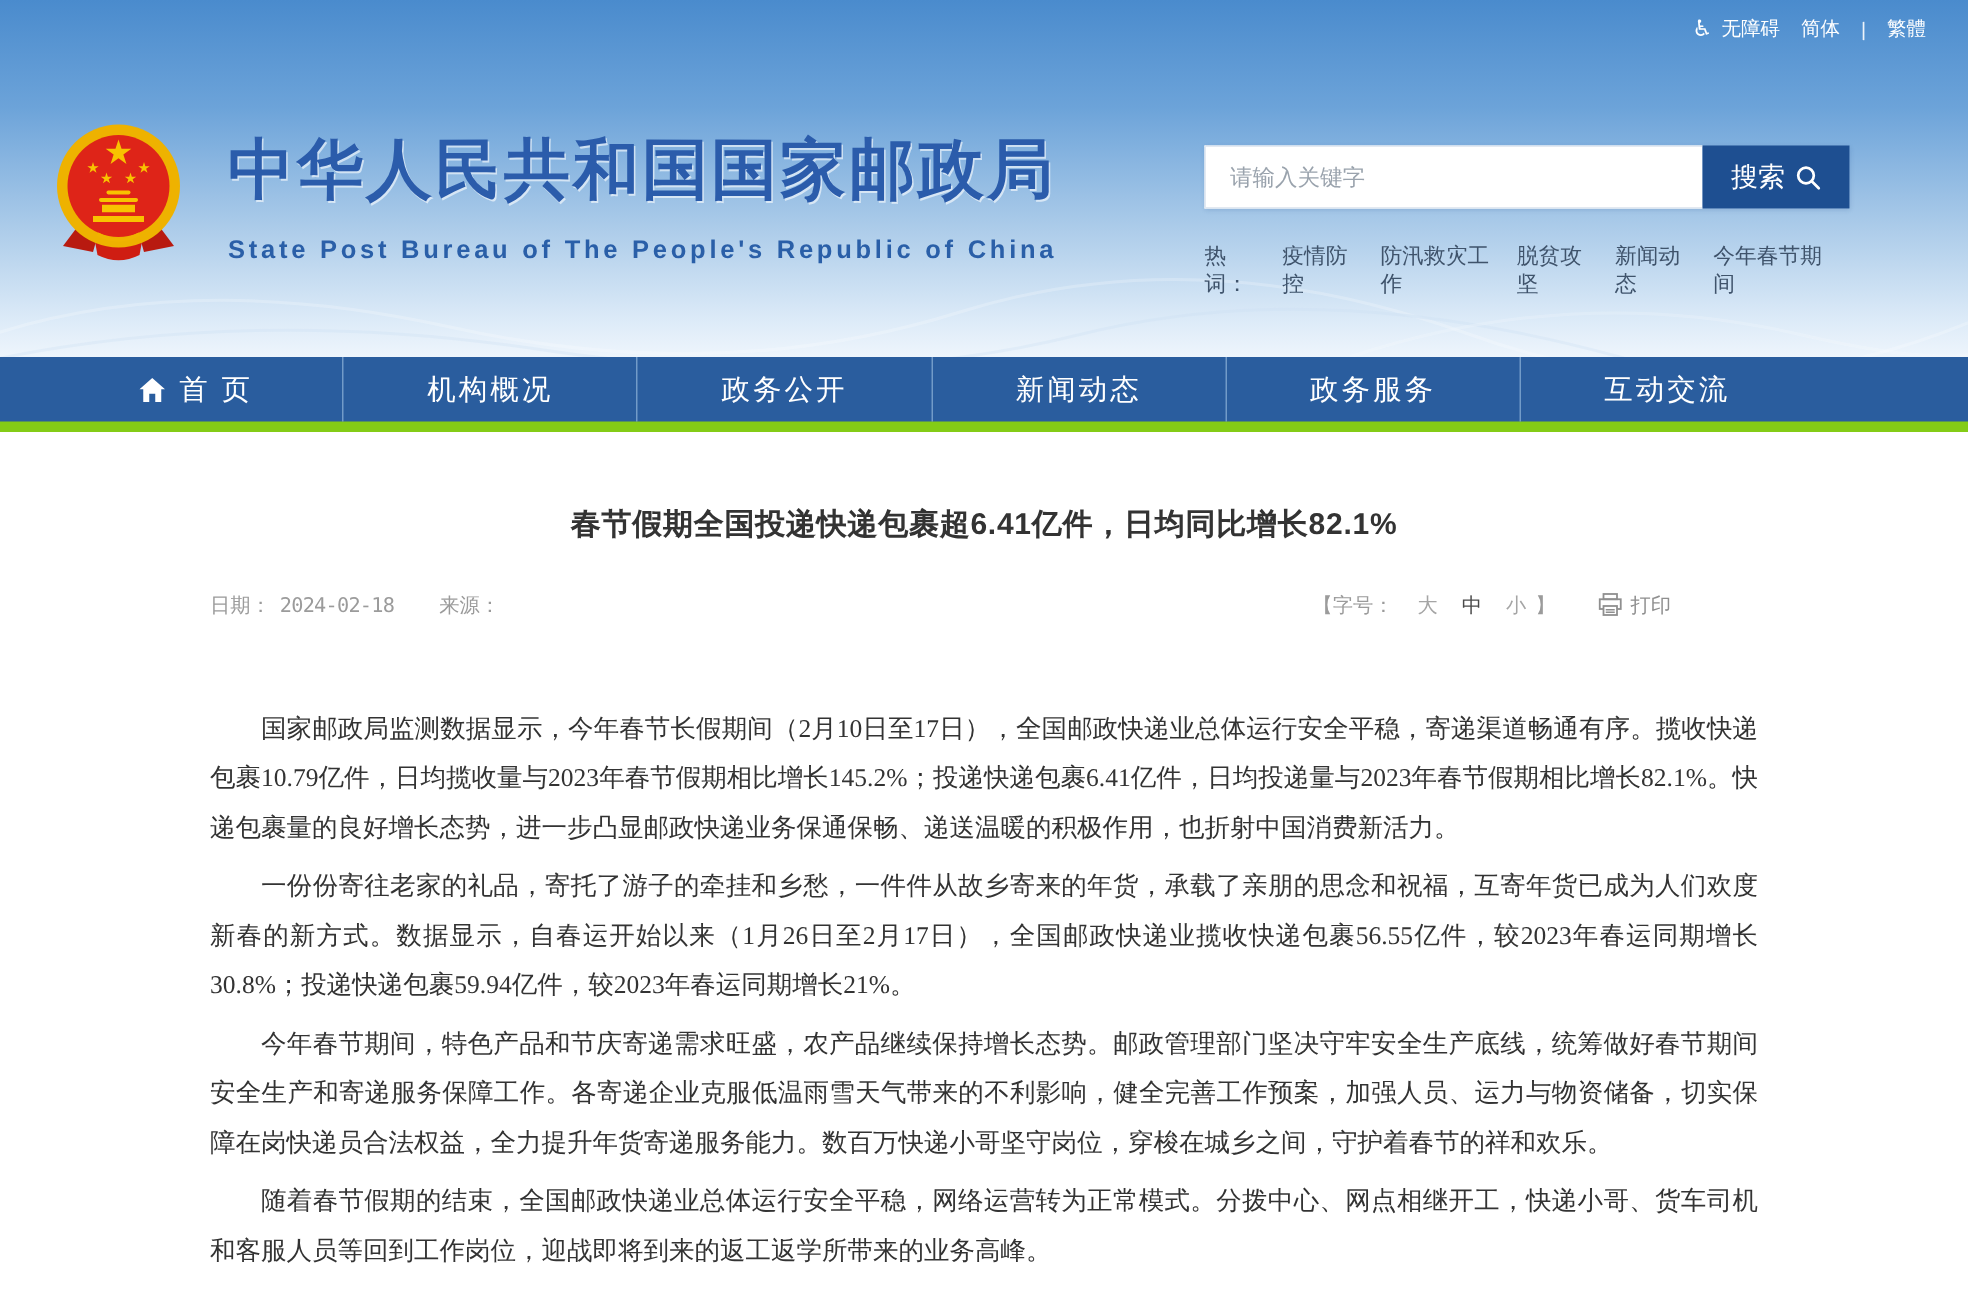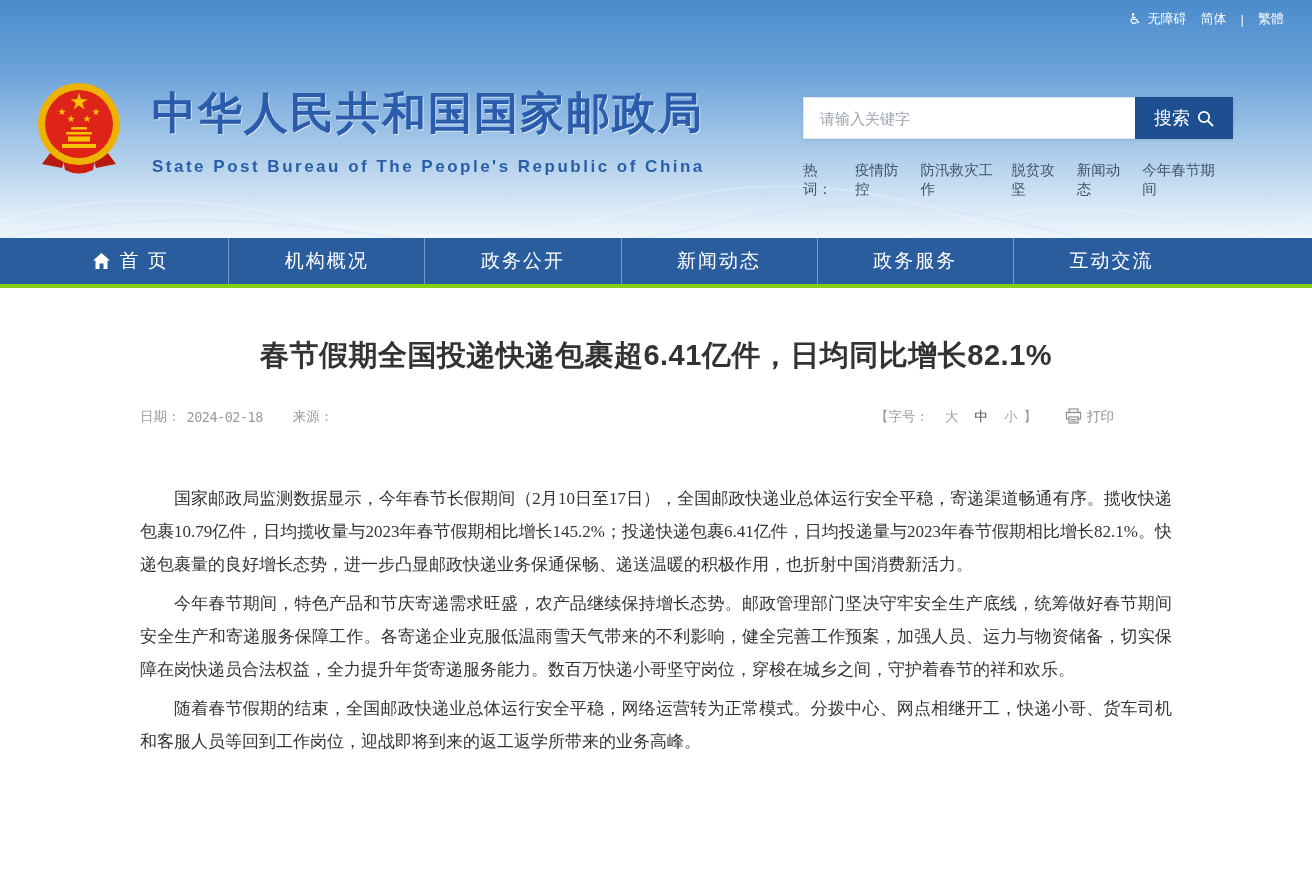--- a/index.html
+++ b/index.html
@@ -41,34 +41,34 @@
   .search-input::placeholder { color:#9aa3ad; }
   .search-btn {
     width:98px; border:none; background:#1e4f91; color:#fff; font-size:18px;
     display:flex; align-items:center; justify-content:center; gap:7px; cursor:pointer;text-align:right;
   }
   .hotwords { margin-top:22px; display:flex; align-items:flex-end; font-size:14.5px; color:#3f536b; }
   .hotwords .hw-label { margin-right:14px; }
   .hotwords a { color:#3f536b; text-decoration:none; margin-right:15px; cursor:pointer; }
 
   
-  .main-nav { height:50px; background:#2a5d9e; border-bottom:4px solid #84cc16; }
+  .main-nav { height:50px; background:#2a5d9e; border-bottom:7px solid #84cc16; }
   .nav-inner { display:flex; height:100%; margin-left:33px; width:1176px; }
   .nav-item {
     flex:1; display:flex; align-items:center; justify-content:center; gap:8px;
     color:#fff; font-size:19px; letter-spacing:2px; cursor:pointer;
     border-left:1px solid rgba(173,205,235,.55);
   }
   .nav-item:first-child { border-left:none; }
   .nav-item .home-ic { display:inline-flex; }
 
   
   .content { width:1032px; margin:0 auto; }
   .article-title {
-    margin-top:48px; text-align:center; font-size:29px; font-weight:bold; color:#333;
+    margin-top:48px; text-align:center; font-size:20px; font-weight:bold; color:#333;
     letter-spacing:.5px;
   }
   .meta-row {
     margin-top:32px; display:flex; justify-content:space-between; align-items:center;
     font-size:13.5px; color:#9b9b9b;
   }
   .meta-left { display:flex; align-items:center; gap:6px; }
   .meta-date { font-family:"DejaVu Sans Mono",monospace; letter-spacing:-.5px; }
   .meta-right { display:flex; align-items:center; gap:10px; padding-right:58px; }
   .fs-ctl { display:flex; align-items:center; gap:16px; }
@@ -203,16 +203,17 @@
           <line x1="5.5" y1="11.5" x2="11.5" y2="11.5" stroke="#8f8f8f" stroke-width="1"></line>
           <line x1="5.5" y1="13.2" x2="11.5" y2="13.2" stroke="#8f8f8f" stroke-width="1"></line>
         </svg>
         <span>打印</span>
       </div>
     </div>
   </div>
 
   <div class="article-body">
     <p>国家邮政局监测数据显示，今年春节长假期间（2月10日至17日），全国邮政快递业总体运行安全平稳，寄递渠道畅通有序。揽收快递包裹10.79亿件，日均揽收量与2023年春节假期相比增长145.2%；投递快递包裹6.41亿件，日均投递量与2023年春节假期相比增长82.1%。快递包裹量的良好增长态势，进一步凸显邮政快递业务保通保畅、递送温暖的积极作用，也折射中国消费新活力。</p>
+    <p>一份份寄往老家的礼品，寄托了游子的牵挂和乡愁，一件件从故乡寄来的年货，承载了亲朋的思念和祝福，互寄年货已成为人们欢度新春的新方式。数据显示，自春运开始以来（1月26日至2月17日），全国邮政快递业揽收快递包裹56.55亿件，较2023年春运同期增长30.8%；投递快递包裹59.94亿件，较2023年春运同期增长21%。</p>
     <p>今年春节期间，特色产品和节庆寄递需求旺盛，农产品继续保持增长态势。邮政管理部门坚决守牢安全生产底线，统筹做好春节期间安全生产和寄递服务保障工作。各寄递企业克服低温雨雪天气带来的不利影响，健全完善工作预案，加强人员、运力与物资储备，切实保障在岗快递员合法权益，全力提升年货寄递服务能力。数百万快递小哥坚守岗位，穿梭在城乡之间，守护着春节的祥和欢乐。</p>
     <p>随着春节假期的结束，全国邮政快递业总体运行安全平稳，网络运营转为正常模式。分拨中心、网点相继开工，快递小哥、货车司机和客服人员等回到工作岗位，迎战即将到来的返工返学所带来的业务高峰。</p>
   </div>
 </main>
 
 </body></html>

